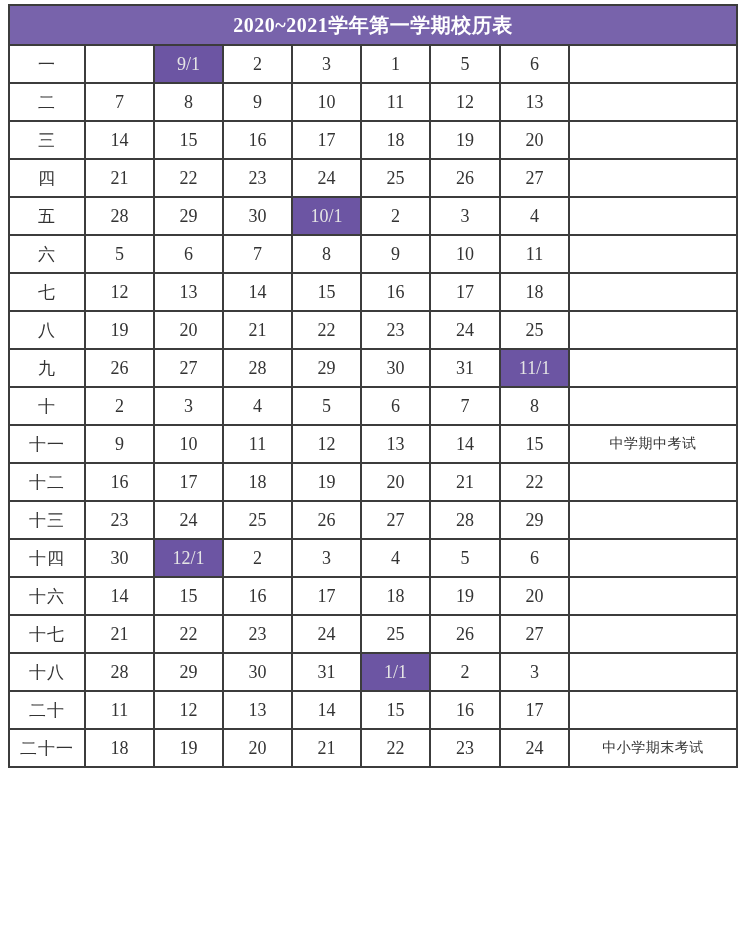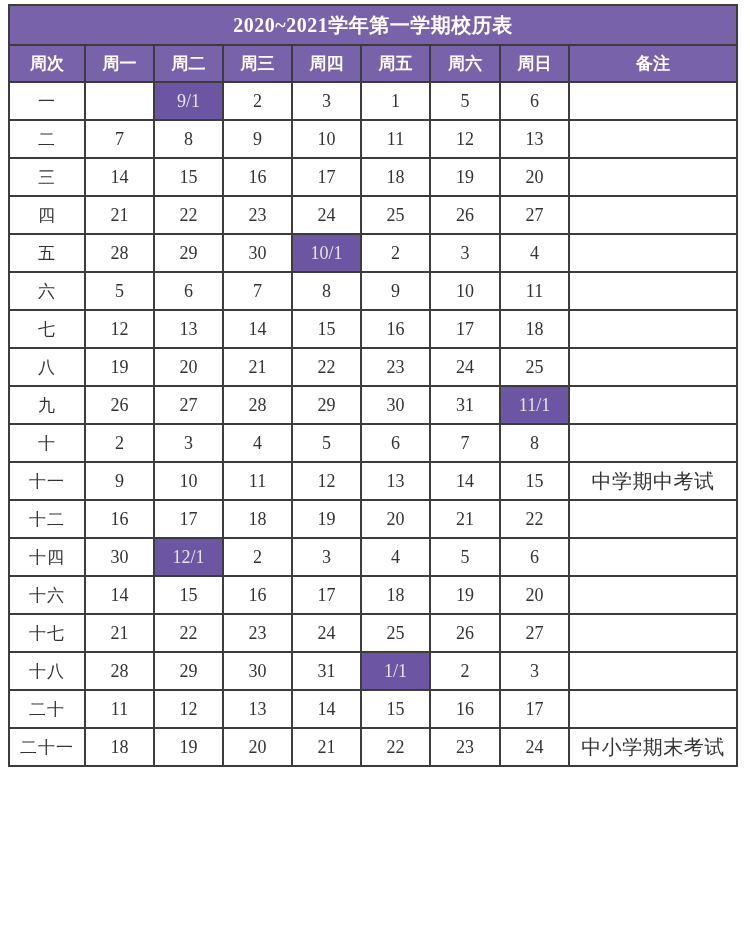--- a/index.html
+++ b/index.html
@@ -60,21 +60,21 @@
     height: 38px;
     font-size: 18px;
     color: var(--body-text);
   }
   td.day-cell.hl {
     background: var(--highlight-bg);
     color: #e5e5e5;
   }
   td.note-cell {
     height: 38px;
-    font-size: 20px;
+    font-size: 14px;
     color: var(--body-text);
     letter-spacing: 0.5px;
   }
 </style>
 </head>
 <body>
 
 <div class="page">
   <table class="calendar">
     <colgroup id="calendar-cols">
@@ -85,31 +85,20 @@
         <col style="width: 69px;">
         <col style="width: 69px;">
         <col style="width: 70px;">
         <col style="width: 69px;">
         <col style="width: 168px;">
       </colgroup>
     <thead>
       <tr>
         <th class="title-cell" colspan="9">2020~2021学年第一学期校历表</th>
       </tr>
-      <tr id="header-row">
-          <th class="col-header">周次</th>
-          <th class="col-header">周一</th>
-          <th class="col-header">周二</th>
-          <th class="col-header">周三</th>
-          <th class="col-header">周四</th>
-          <th class="col-header">周五</th>
-          <th class="col-header">周六</th>
-          <th class="col-header">周日</th>
-          <th class="col-header">备注</th>
-        </tr>
     </thead>
     <tbody id="calendar-body">
         <tr>
           <td class="week-label">一</td>
           <td class="day-cell"></td>
           <td class="day-cell hl">9/1</td>
           <td class="day-cell">2</td>
           <td class="day-cell">3</td>
           <td class="day-cell">1</td>
           <td class="day-cell">5</td>
@@ -231,20 +220,31 @@
           <td class="day-cell">16</td>
           <td class="day-cell">17</td>
           <td class="day-cell">18</td>
           <td class="day-cell">19</td>
           <td class="day-cell">20</td>
           <td class="day-cell">21</td>
           <td class="day-cell">22</td>
           <td class="note-cell"></td>
         </tr>
         <tr>
+          <td class="week-label">十三</td>
+          <td class="day-cell">23</td>
+          <td class="day-cell">24</td>
+          <td class="day-cell">25</td>
+          <td class="day-cell">26</td>
+          <td class="day-cell">27</td>
+          <td class="day-cell">28</td>
+          <td class="day-cell">29</td>
+          <td class="note-cell"></td>
+        </tr>
+        <tr>
           <td class="week-label">十四</td>
           <td class="day-cell">30</td>
           <td class="day-cell hl">12/1</td>
           <td class="day-cell">2</td>
           <td class="day-cell">3</td>
           <td class="day-cell">4</td>
           <td class="day-cell">5</td>
           <td class="day-cell">6</td>
           <td class="note-cell"></td>
         </tr>

